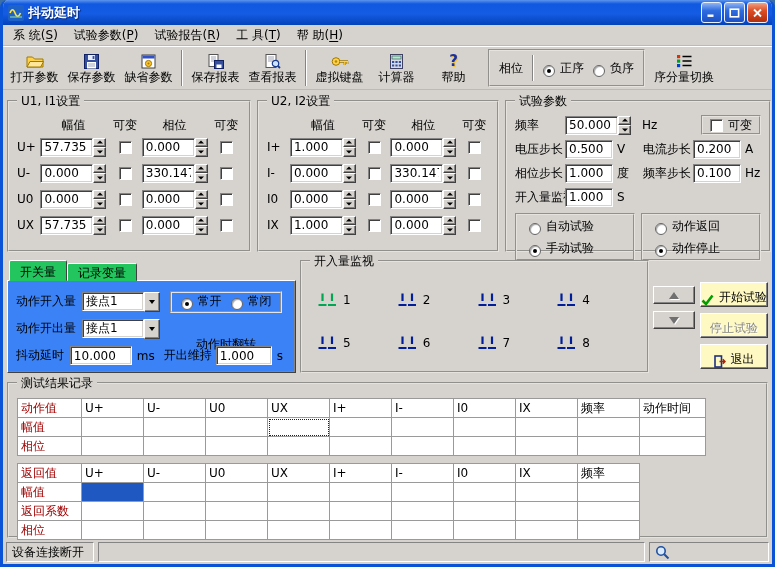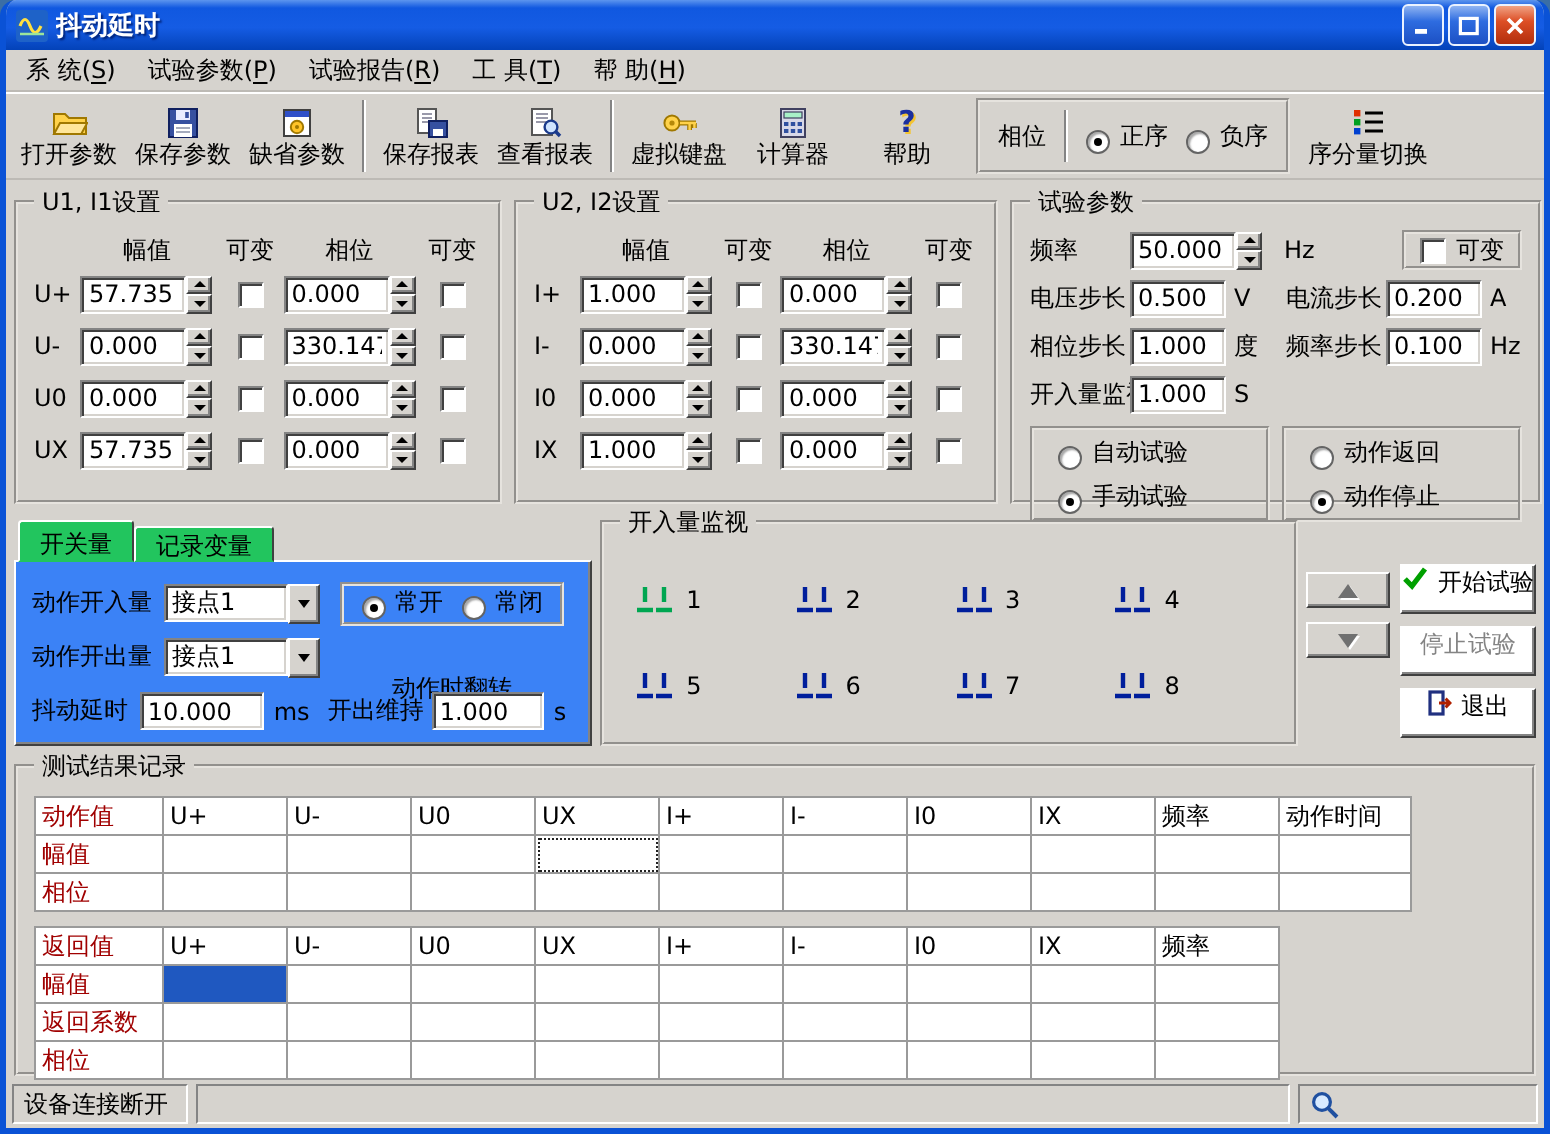--- a/index.html
+++ b/index.html
@@ -103,22 +103,22 @@
   .cico path { stroke:#001E9C; stroke-width:2.2; fill:none; }
   .cico.on path { stroke:#00A651; }
 
   .actzone { flex:1; display:flex; gap:5px; }
   .arrowcol { width:42px; display:flex; flex-direction:column; gap:7px; padding-top:26px; }
   .abtn { height:18px; background:#D6D3CE; border:1px solid; border-color:#fff #404040 #404040 #fff; box-shadow:inset -1px -1px 0 #848484;
     display:flex; align-items:center; justify-content:center; }
   .triu { width:0; height:0; border-left:5px solid transparent; border-right:5px solid transparent; border-bottom:7px solid #707070; filter:drop-shadow(1px 1px 0 #fff); }
   .trid { width:0; height:0; border-left:5px solid transparent; border-right:5px solid transparent; border-top:7px solid #707070; filter:drop-shadow(1px 1px 0 #fff); }
   .btncol { flex:1; display:flex; flex-direction:column; gap:6px; padding-top:22px; }
-  .pbtn { height:25px; background:#ffffff; border:1px solid; border-color:#fff #404040 #404040 #fff; box-shadow:inset -1px -1px 0 #848484;
-    display:flex; align-items:flex-start; justify-content:center; gap:5px; font:inherit; cursor:default; white-space:nowrap; }
+  .pbtn { height:25px; background:#fef9c3; border:1px solid; border-color:#fff #404040 #404040 #fff; box-shadow:inset -1px -1px 0 #848484;
+    display:flex; align-items:flex-end; justify-content:center; gap:5px; font:inherit; cursor:default; white-space:nowrap; }
   .pbtn.disabled { color:#848484; text-shadow:1px 1px 0 #fff; }
 
   .g-res { margin-top:9px; height:156px; padding:14px 6px 4px 8px; }
   table.grid { border-collapse:collapse; margin-bottom:7px; }
   .grid td { border:1px solid #9A9A9A; background:#fff; height:19px; padding:0 3px; font-size:12px; white-space:nowrap; }
   .grid td.rl { width:64px; color:#A00000; }
   .grid td.dc { width:62px; }
   .grid td.dcw { width:66px; }
   .grid td.fc { outline:1px dotted #202020; outline-offset:-2px; }
   .grid td.selc { background:#1F58C0; }

